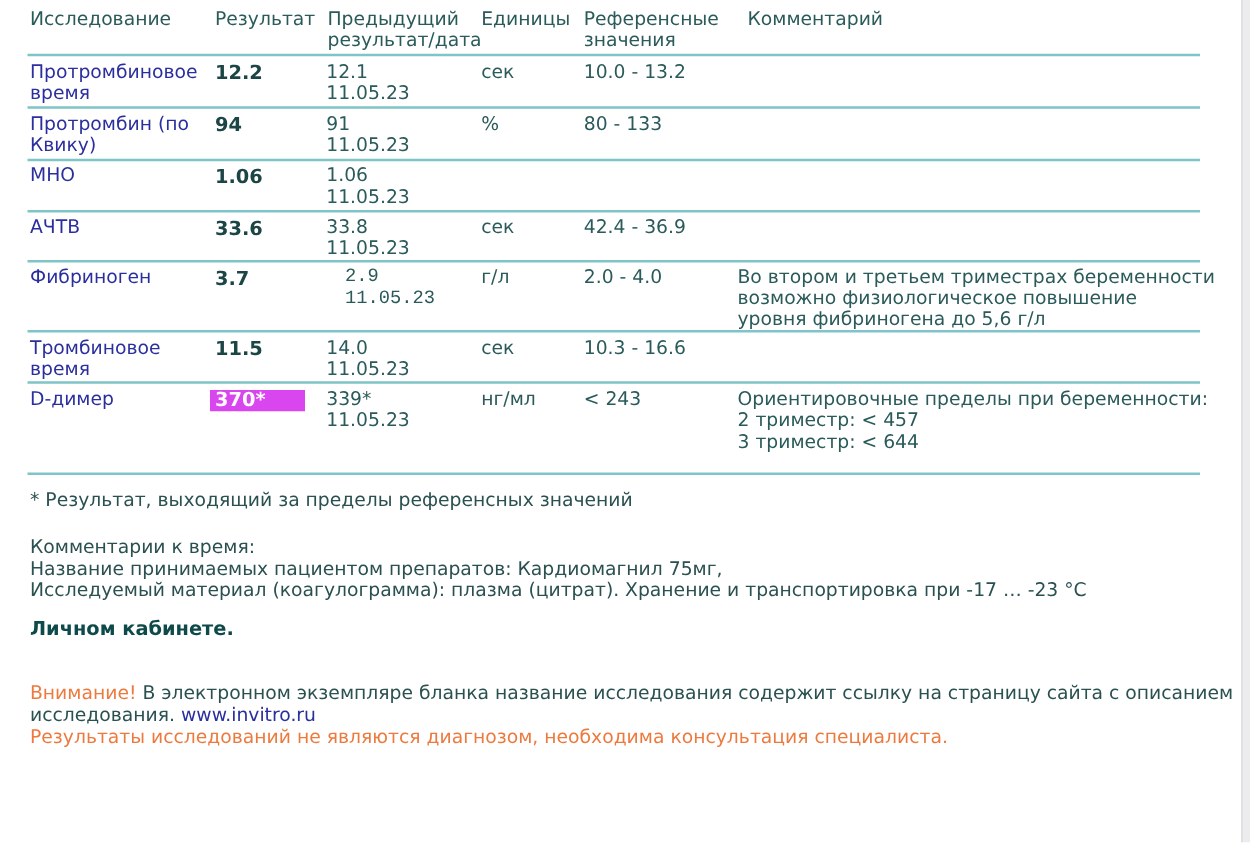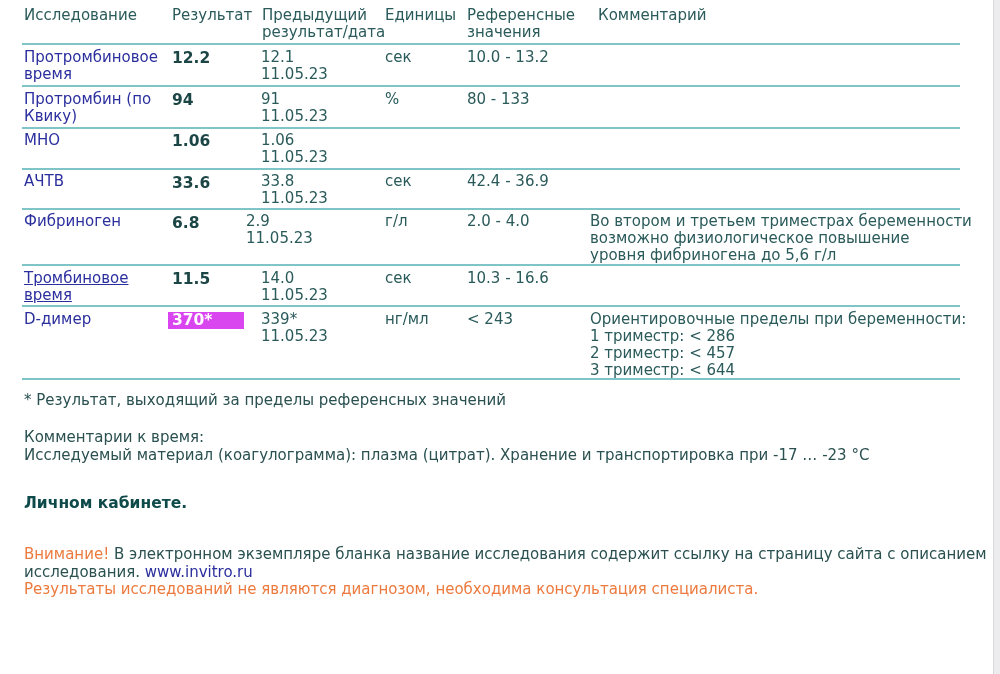--- a/index.html
+++ b/index.html
@@ -87,35 +87,35 @@
     <div>33.8</div>
     <div>11.05.23</div>
   </div>
   <div class="abs cell" style="left:385px;top:173px;">сек</div>
   <div class="abs cell" style="left:467px;top:173px;">42.4 - 36.9</div>
   <div class="hline" style="top:208px;"></div>
 
   <div class="abs name" style="left:24px;top:213px;">
     <div>Фибриноген</div>
   </div>
-  <div class="abs res" style="left:172px;top:215px;">6.8</div>
-  <div class="abs cell" style="left:246px;top:213px;">
+  <div class="abs res" style="left:172px;top:215px;">3.7</div>
+  <div class="abs cell" style="left:276px;top:213px;font-family:Liberation Mono, monospace;">
     <div>2.9</div>
     <div>11.05.23</div>
   </div>
   <div class="abs cell" style="left:385px;top:213px;">г/л</div>
   <div class="abs cell" style="left:467px;top:213px;">2.0 - 4.0</div>
   <div class="abs cell" style="left:590px;top:213px;">
     <div>Во втором и третьем триместрах беременности</div>
     <div>возможно физиологическое повышение</div>
     <div>уровня фибриногена до 5,6 г/л</div>
   </div>
   <div class="hline" style="top:264px;"></div>
 
-  <div class="abs name" style="left:24px;top:270px;text-decoration:underline;">
+  <div class="abs name" style="left:24px;top:270px;">
     <div>Тромбиновое</div>
     <div>время</div>
   </div>
   <div class="abs res" style="left:172px;top:271px;">11.5</div>
   <div class="abs cell" style="left:261px;top:270px;">
     <div>14.0</div>
     <div>11.05.23</div>
   </div>
   <div class="abs cell" style="left:385px;top:270px;">сек</div>
   <div class="abs cell" style="left:467px;top:270px;">10.3 - 16.6</div>
@@ -126,30 +126,30 @@
   </div>
   <div class="abs res res-flag" style="top:312px;">370*</div>
   <div class="abs cell" style="left:261px;top:311px;">
     <div>339*</div>
     <div>11.05.23</div>
   </div>
   <div class="abs cell" style="left:385px;top:311px;">нг/мл</div>
   <div class="abs cell" style="left:467px;top:311px;">&lt; 243</div>
   <div class="abs cell" style="left:590px;top:311px;">
     <div>Ориентировочные пределы при беременности:</div>
-    <div>1 триместр: &lt; 286</div>
     <div>2 триместр: &lt; 457</div>
     <div>3 триместр: &lt; 644</div>
   </div>
   <div class="hline" style="top:378px;"></div>
 
   <div class="abs txt" style="left:24px;top:392px;">* Результат, выходящий за пределы референсных значений</div>
 
   <div class="abs txt" style="left:24px;top:429px;">
     <div>Комментарии к время:</div>
+    <div>Название принимаемых пациентом препаратов: Кардиомагнил 75мг,</div>
     <div>Исследуемый материал (коагулограмма): плазма (цитрат). Хранение и транспортировка при -17 … -23 °С</div>
   </div>
 
   <div class="abs bold-note" style="left:24px;top:494px;">
     <div>Личном кабинете.</div>
   </div>
 
   <div class="abs txt" style="left:24px;top:546px;">
     <div><span class="orange">Внимание!</span><span> В электронном экземпляре бланка название исследования содержит ссылку на страницу сайта с описанием</span></div>
     <div><span>исследования. </span><span class="link">www.invitro.ru</span></div>

